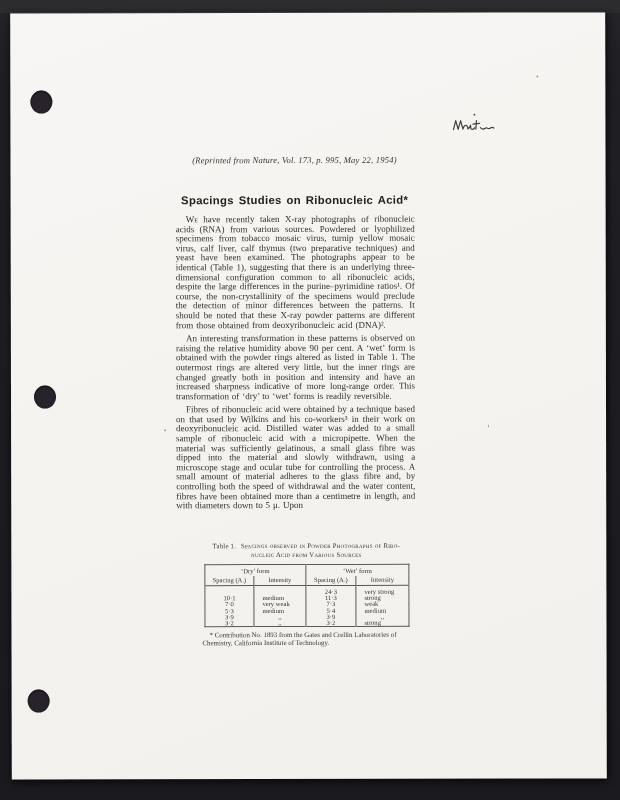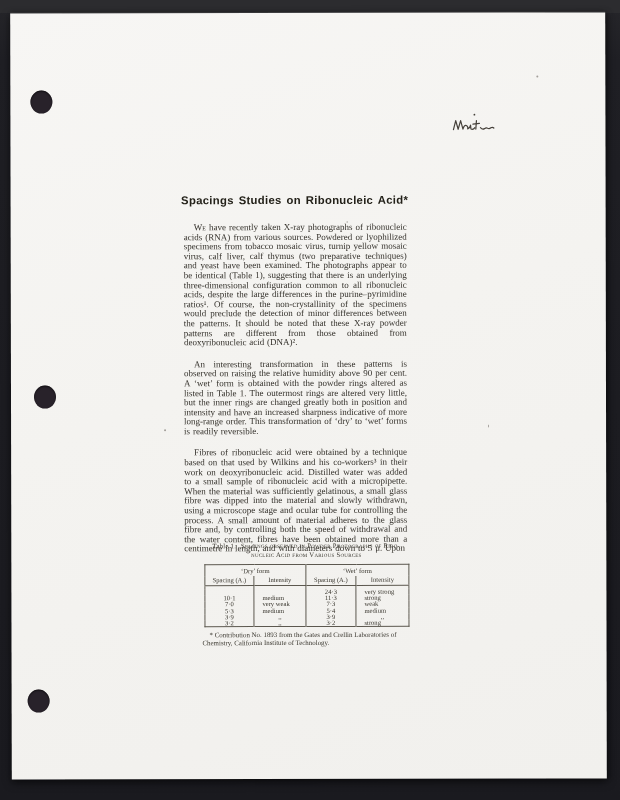--- a/index.html
+++ b/index.html
@@ -26,21 +26,21 @@
   .title{
     position:absolute;left:141px;top:181px;width:286px;text-align:center;
     font-family:"Liberation Sans", sans-serif;font-weight:bold;font-size:11.3px;
     color:#232119;letter-spacing:0.3px;word-spacing:1.5px;white-space:nowrap;
   }
   .bodytext{
     position:absolute;left:161px;top:198px;width:247px;
     font-size:9px;line-height:9.6px;text-align:justify;color:#35322c;
     word-spacing:0.6px;
   }
-  .bodytext p{margin:12px;text-indent:10px;}
+  .bodytext p{margin:4px;text-indent:10px;}
   .sc{font-variant:small-caps;}
   .caption{
     position:absolute;left:178px;top:529px;width:234px;text-align:center;
     font-size:6.7px;line-height:8.6px;color:#3a372f;font-variant:small-caps;letter-spacing:0.25px;
   }
   .caption .cap-label{font-variant:normal;padding-right:5px;}
   .spacings{position:absolute;left:193px;top:551px;}
   table.spc{
     border-collapse:collapse;table-layout:fixed;width:204px;
     font-size:6.6px;color:#3a372f;border:1px solid #5c584f;
@@ -82,20 +82,21 @@
       <path d="M15,23 l2.3,-9 2.4,8.6 2.5,-8.6 2.3,8.4
                q1.4,-4.6 3.4,-3.6 q2,1 1.4,3.4 q2.2,-0.8 2.8,-3.8 l0.4,4
                q2.4,1 4,-1.4"></path>
       <path d="M38,14 l-0.6,8.4"></path>
       <path d="M34.5,17.5 l6.5,-0.8"></path>
       <path d="M42,21 q2,2.2 4,1 q1.8,-1.2 3.2,-0.4 q1.6,0.8 3.2,-0.4 q1.8,-1 3,0.2"></path>
       <circle cx="36" cy="8" r="0.9" fill="#45403a" stroke="none"></circle>
     </g>
   </svg>
 
+  <div class="reprint">(Reprinted from Nature, Vol. 173, p. 995, May 22, 1954)</div>
 
   <div class="title">Spacings Studies on Ribonucleic Acid*</div>
 
   <div class="bodytext">
     <p><span class="sc">We</span><span> have recently taken X-ray photographs of ribonucleic acids (RNA) from various sources. Powdered or lyophilized specimens from tobacco mosaic virus, turnip yellow mosaic virus, calf liver, calf thymus (two preparative techniques) and yeast have been examined. The photographs appear to be identical (Table 1), suggesting that there is an underlying three-dimensional configuration common to all ribonucleic acids, despite the large differences in the purine–pyrimidine ratios¹. Of course, the non-crystallinity of the specimens would preclude the detection of minor differences between the patterns. It should be noted that these X-ray powder patterns are different from those obtained from deoxyribonucleic acid (DNA)².</span></p>
     <p><span class="sc"></span><span>An interesting transformation in these patterns is observed on raising the relative humidity above 90 per cent. A ‘wet’ form is obtained with the powder rings altered as listed in Table 1. The outermost rings are altered very little, but the inner rings are changed greatly both in position and intensity and have an increased sharpness indicative of more long-range order. This transformation of ‘dry’ to ‘wet’ forms is readily reversible.</span></p>
     <p><span class="sc"></span><span>Fibres of ribonucleic acid were obtained by a technique based on that used by Wilkins and his co-workers³ in their work on deoxyribonucleic acid. Distilled water was added to a small sample of ribonucleic acid with a micropipette. When the material was sufficiently gelatinous, a small glass fibre was dipped into the material and slowly withdrawn, using a microscope stage and ocular tube for controlling the process. A small amount of material adheres to the glass fibre and, by controlling both the speed of withdrawal and the water content, fibres have been obtained more than a centimetre in length, and with diameters down to 5 μ.  Upon</span></p>
   </div>
 
   <div class="caption">

